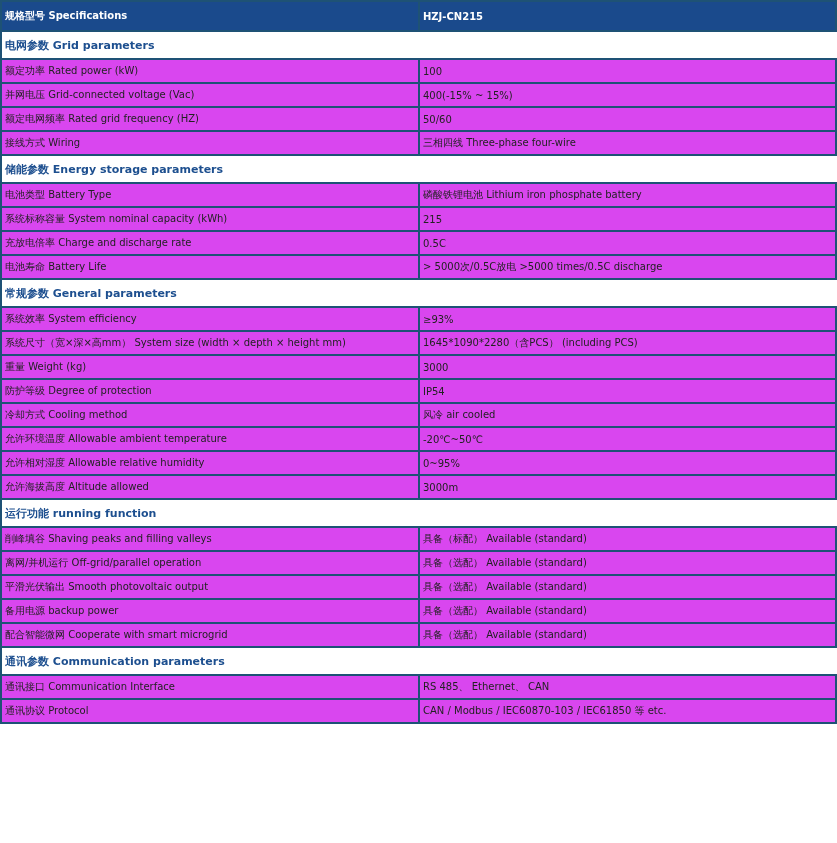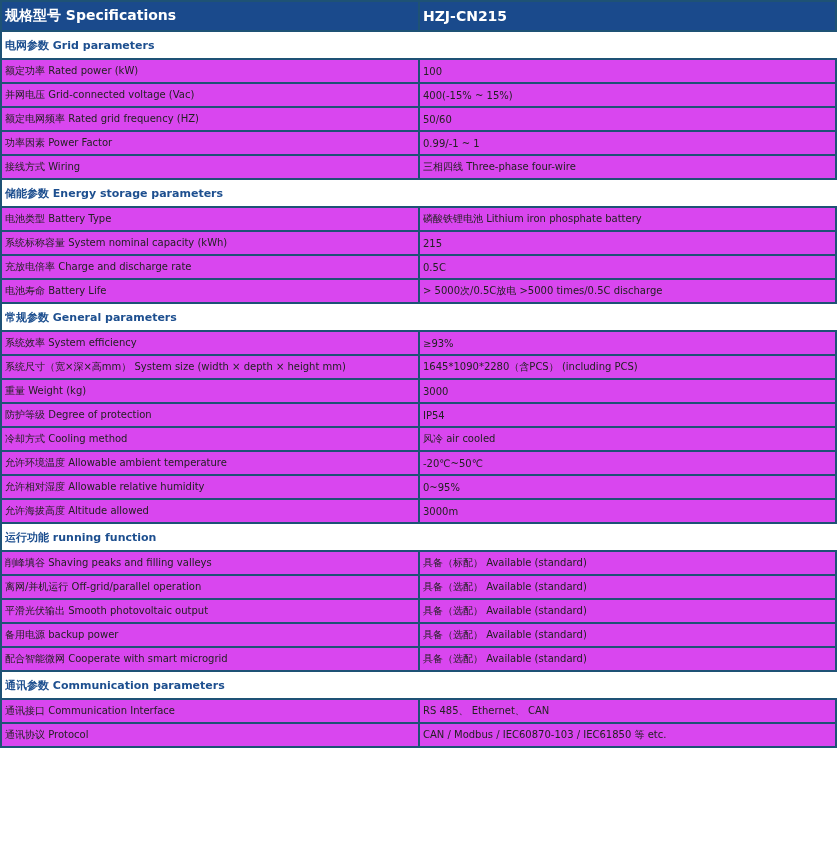--- a/index.html
+++ b/index.html
@@ -18,21 +18,21 @@
     padding: 0 0 0 3px;
     height: 22px;
     white-space: nowrap;
     overflow: hidden;
     vertical-align: middle;
   }
   tr.head td {
     background: #1a4a8c;
     color: #ffffff;
     font-weight: bold;
-    font-size: 14px;
+    font-size: 10px;
     height: 28px;
     border-color: #1e5275;
   }
   tr.section td {
     background: #ffffff;
     color: #1d4f8f;
     font-weight: bold;
     font-size: 11px;
     height: 26px;
     border-left: 2px solid #1e5275;
@@ -64,24 +64,20 @@
         <td>额定功率 Rated power (kW)</td>
         <td>100</td>
       </tr>
     <tr class="row">
         <td>并网电压 Grid-connected voltage (Vac)</td>
         <td>400(-15% ~ 15%)</td>
       </tr>
     <tr class="row">
         <td>额定电网频率 Rated grid frequency (HZ)</td>
         <td>50/60</td>
-      </tr>
-    <tr class="row">
-        <td>功率因素 Power Factor</td>
-        <td>0.99/-1 ~ 1</td>
       </tr>
     <tr class="row">
         <td>接线方式 Wiring</td>
         <td>三相四线 Three-phase four-wire</td>
       </tr>
 
     <tr class="section">
       <td colspan="2">储能参数 Energy storage parameters</td>
     </tr>
     <tr class="row">

